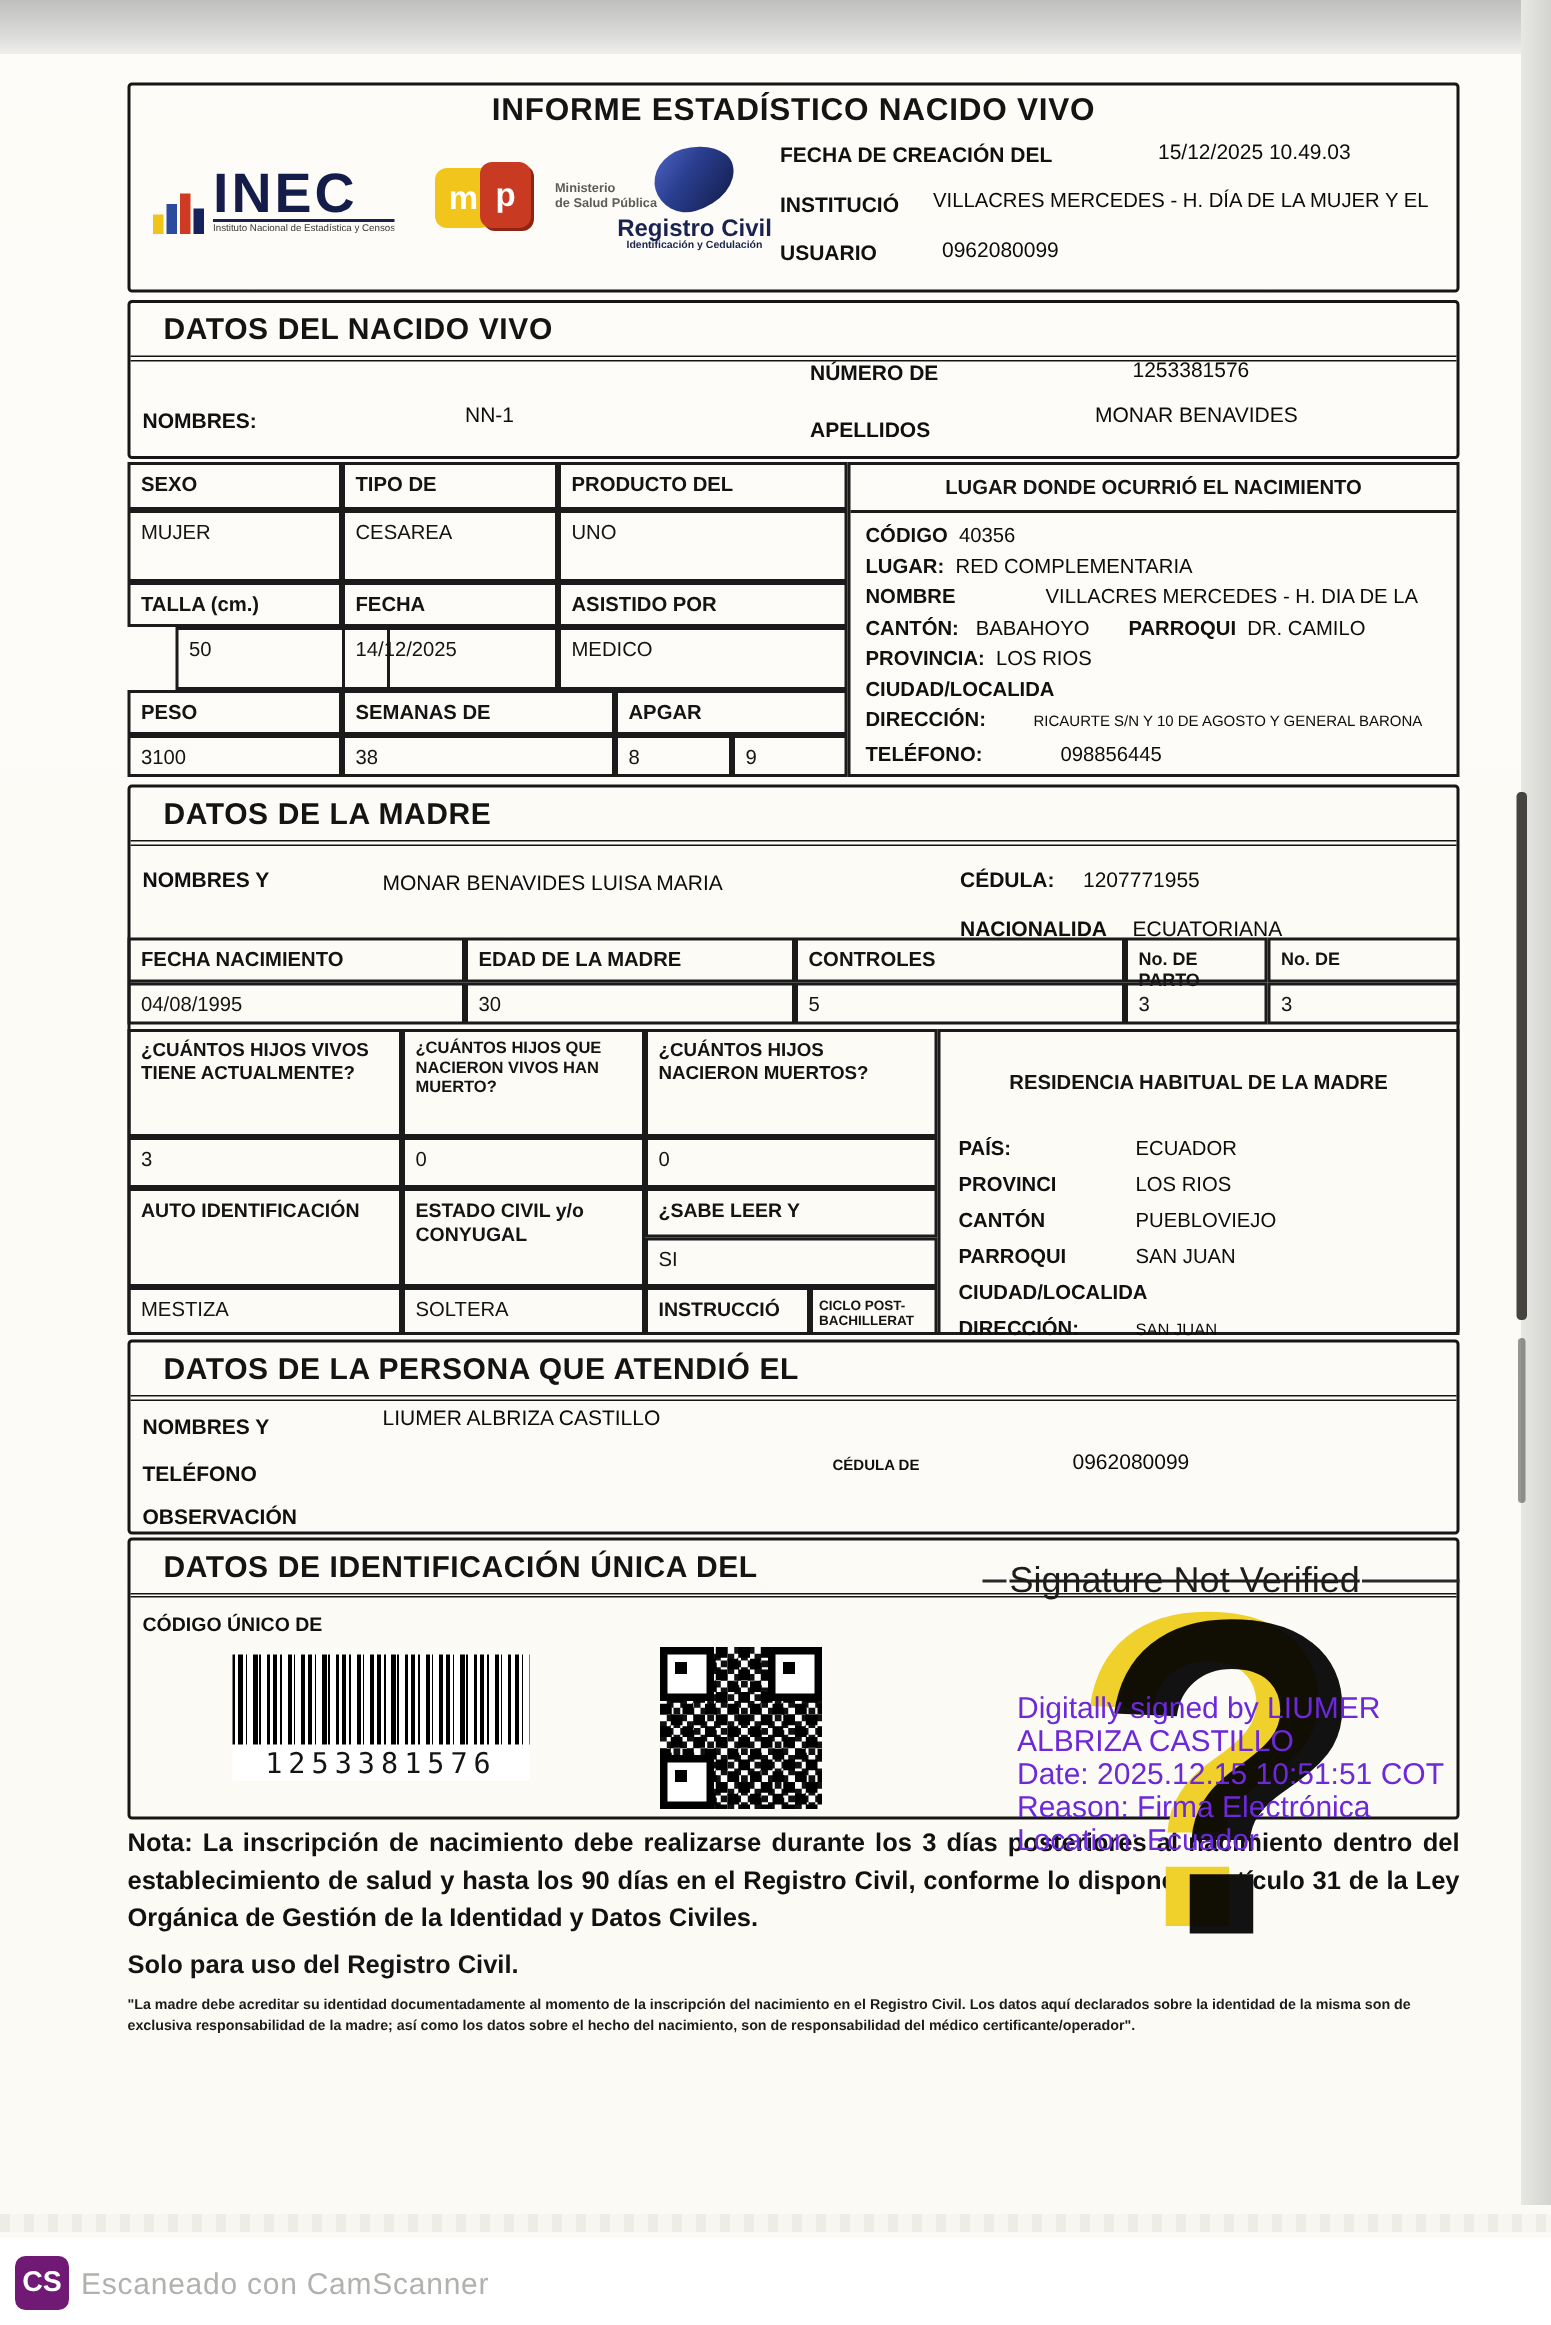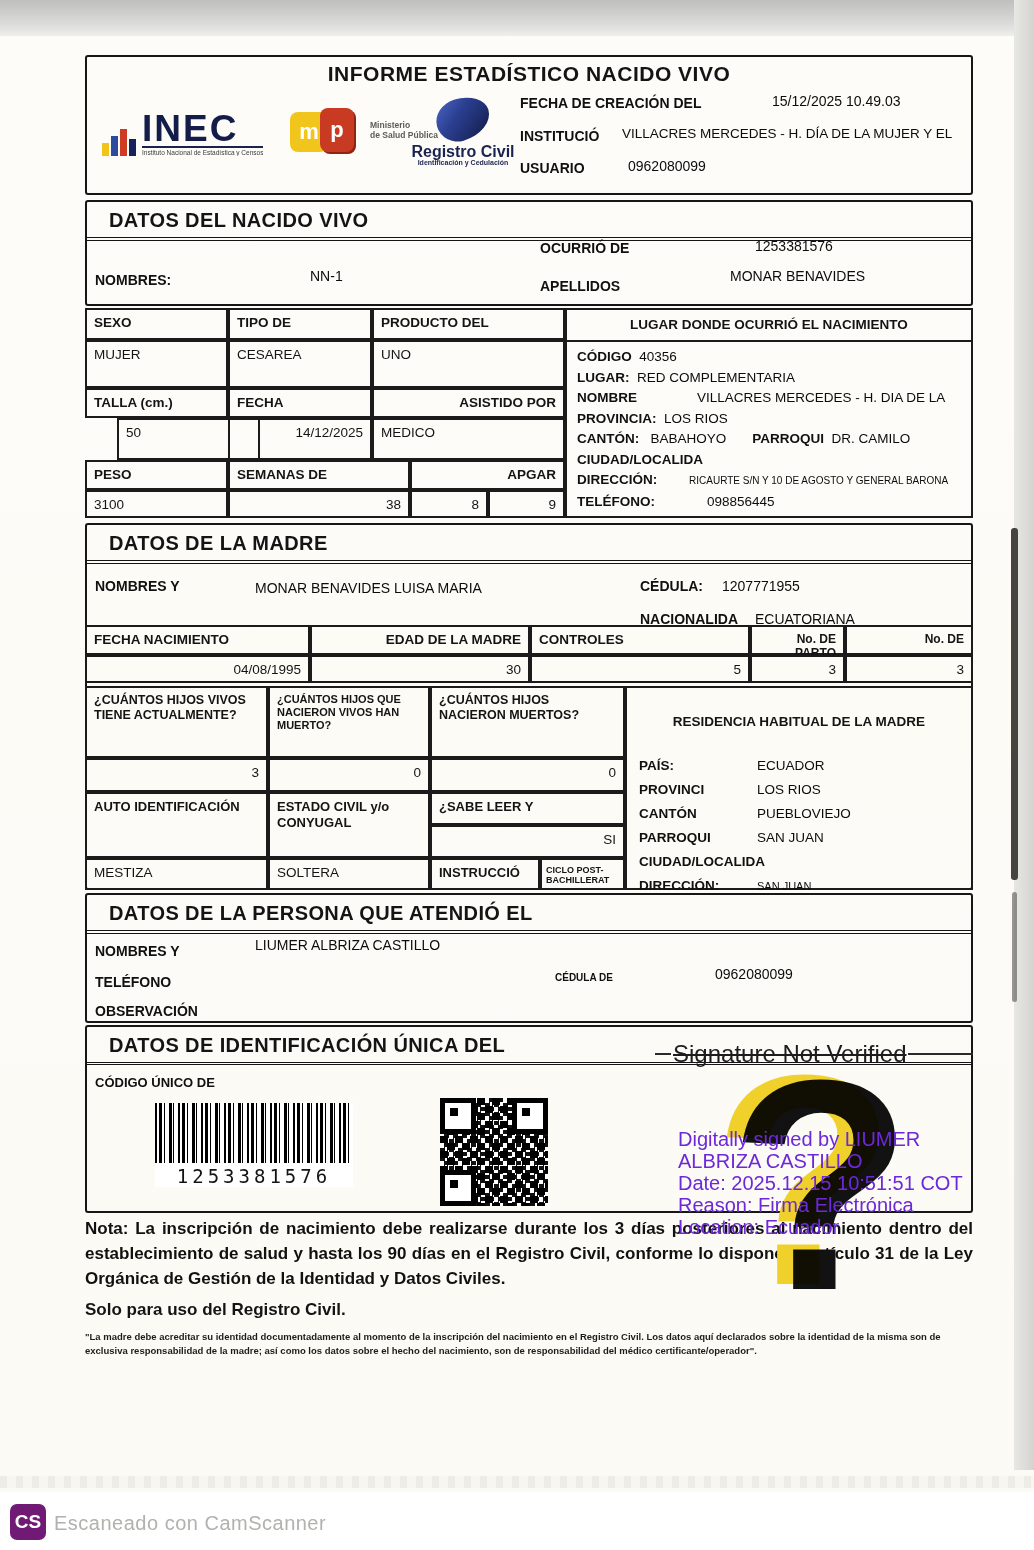--- a/index.html
+++ b/index.html
@@ -10,21 +10,21 @@
          background:linear-gradient(#fdfcf8,#fbfaf5);}
   .scan-top{position:absolute;left:0;top:0;width:1034px;height:36px;
             background:linear-gradient(#bfbfbd,#dddddb 70%,#efefec);}
   .scan-right{position:absolute;right:0;top:0;width:20px;height:1470px;
               background:linear-gradient(90deg,#e7e7e4,#d3d3d0);}
   .edge-mark{position:absolute;background:#45443f;border-radius:3px;}
   .box{position:absolute;border:2.5px solid #161616;border-radius:3px;box-sizing:border-box;}
   .cell{position:absolute;border:2px solid #1b1b1b;box-sizing:border-box;
         font-size:13.5px;padding:5px 7px;background:transparent;}
   .cell.hdr{font-weight:bold;}
-  .cell.ctr{text-align:right;}
+  .cell.ctr{text-align:left;}
   .lbl{font-weight:bold;color:#101010;}
   .val{color:#0c0c0c;}
   .secbar{position:absolute;font-size:20px;font-weight:bold;letter-spacing:.4px;
           border-bottom:4px double #141414;box-sizing:border-box;padding:7px 0 5px 22px;}
   .kv{white-space:nowrap;}
   
   .inec-bars span{display:inline-block;width:7px;margin-right:2px;vertical-align:bottom;}
   .qr{position:absolute;background:
       conic-gradient(#000 25%,transparent 0 50%,#000 0 75%,transparent 0) 0 0/15px 15px,
       conic-gradient(#111 25%,#fff 0 50%,#111 0 75%,#fff 0) 0 0/9px 9px;}
@@ -95,21 +95,21 @@
 
 <span class="abs lbl" style="left:520px;top:95px;font-size:14px;">FECHA DE CREACIÓN DEL</span>
 <span class="abs val" style="left:772px;top:93px;font-size:14px;">15/12/2025 10.49.03</span>
 <span class="abs lbl" style="left:520px;top:128px;font-size:14px;">INSTITUCIÓ</span>
 <span class="abs val kv" style="left:622px;top:126px;font-size:13.5px;">VILLACRES MERCEDES - H. DÍA DE LA MUJER Y EL</span>
 <span class="abs lbl" style="left:520px;top:160px;font-size:14px;">USUARIO</span>
 <span class="abs val" style="left:628px;top:158px;font-size:14px;">0962080099</span>
 
 <div class="box" style="left:85px;top:200px;width:888px;height:106px;"></div>
 <div class="secbar" style="left:87px;top:202px;width:884px;">DATOS DEL NACIDO VIVO</div>
-<span class="abs lbl" style="left:540px;top:240px;font-size:14px;">OCURRIÓ DE</span>
+<span class="abs lbl" style="left:540px;top:240px;font-size:14px;">NÚMERO DE</span>
 <span class="abs val" style="left:755px;top:238px;font-size:14px;">1253381576</span>
 <span class="abs lbl" style="left:95px;top:272px;font-size:14px;">NOMBRES:</span>
 <span class="abs val" style="left:310px;top:268px;font-size:14px;">NN-1</span>
 <span class="abs lbl" style="left:540px;top:278px;font-size:14px;">APELLIDOS</span>
 <span class="abs val" style="left:730px;top:268px;font-size:14px;">MONAR BENAVIDES</span>
 
 <div class="cell hdr" style="left:85px;top:308px;width:143px;height:32px;">SEXO</div>
 <div class="cell hdr" style="left:228px;top:308px;width:144px;height:32px;">TIPO DE</div>
 <div class="cell hdr" style="left:372px;top:308px;width:193px;height:32px;">PRODUCTO DEL</div>
 <div class="cell" style="left:85px;top:340px;width:143px;height:48px;">MUJER</div>
@@ -130,22 +130,22 @@
 <div class="cell ctr" style="left:228px;top:490px;width:182px;height:28px;">38</div>
 <div class="cell ctr" style="left:410px;top:490px;width:78px;height:28px;">8</div>
 <div class="cell ctr" style="left:488px;top:490px;width:77px;height:28px;">9</div>
 
 <div class="cell" style="left:565px;top:308px;width:408px;height:210px;padding:0;">
   <div style="height:30px;border-bottom:2px solid #1b1b1b;text-align:center;font-weight:bold;font-size:13.5px;line-height:30px;">LUGAR DONDE OCURRIÓ EL NACIMIENTO</div>
   <div style="padding:5px 10px;font-size:13.5px;line-height:20.5px;">
     <div class="kv"><span class="lbl">CÓDIGO</span>&nbsp;&nbsp;<span class="val">40356</span></div>
     <div class="kv"><span class="lbl">LUGAR:</span>&nbsp;&nbsp;<span class="val">RED COMPLEMENTARIA</span></div>
     <div class="kv"><span class="lbl">NOMBRE</span><span class="val" style="margin-left:60px;">VILLACRES MERCEDES - H. DIA DE LA</span></div>
+    <div class="kv"><span class="lbl">CANTÓN:</span>&nbsp;&nbsp;&nbsp;<span class="val">BABAHOYO</span><span class="lbl" style="margin-left:26px;">PARROQUI</span>&nbsp;&nbsp;<span class="val">DR. CAMILO</span></div>
     <div class="kv"><span class="lbl">PROVINCIA:</span>&nbsp;&nbsp;<span class="val">LOS RIOS</span></div>
-    <div class="kv"><span class="lbl">CANTÓN:</span>&nbsp;&nbsp;&nbsp;<span class="val">BABAHOYO</span><span class="lbl" style="margin-left:26px;">PARROQUI</span>&nbsp;&nbsp;<span class="val">DR. CAMILO</span></div>
     <div class="kv"><span class="lbl">CIUDAD/LOCALIDA</span></div>
     <div class="kv"><span class="lbl">DIRECCIÓN:</span>&nbsp;<span class="val" style="font-size:10px;padding-left:28px;">RICAURTE S/N Y 10 DE AGOSTO Y GENERAL BARONA</span></div>
     <div class="kv"><span class="lbl">TELÉFONO:</span><span class="val" style="margin-left:52px;">098856445</span></div>
   </div>
 </div>
 
 <div class="box" style="left:85px;top:523px;width:888px;height:367px;"></div>
 <div class="secbar" style="left:87px;top:525px;width:884px;">DATOS DE LA MADRE</div>
 <span class="abs lbl" style="left:95px;top:578px;font-size:14px;">NOMBRES Y</span>
 <span class="abs val" style="left:255px;top:580px;font-size:14px;">MONAR BENAVIDES LUISA MARIA</span>

